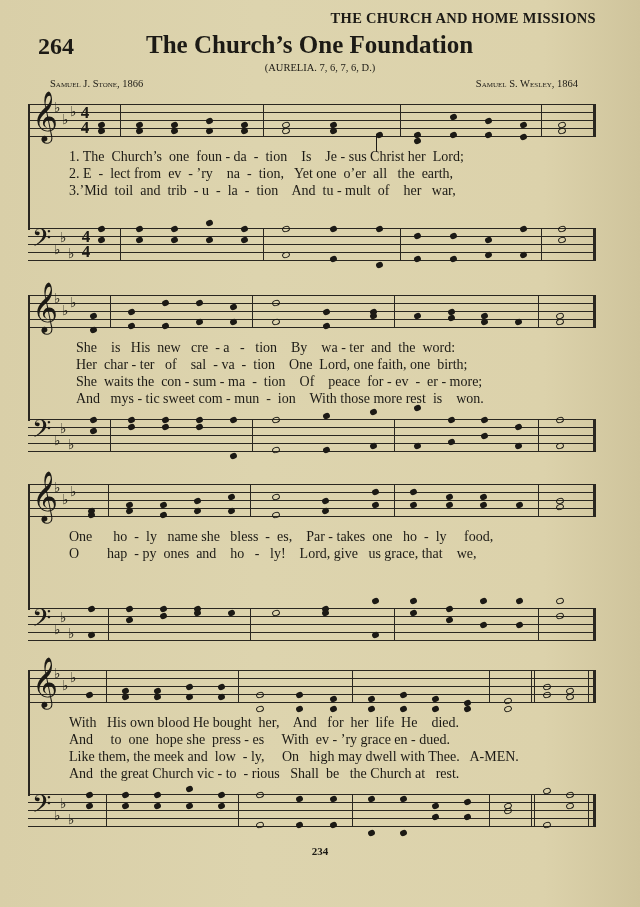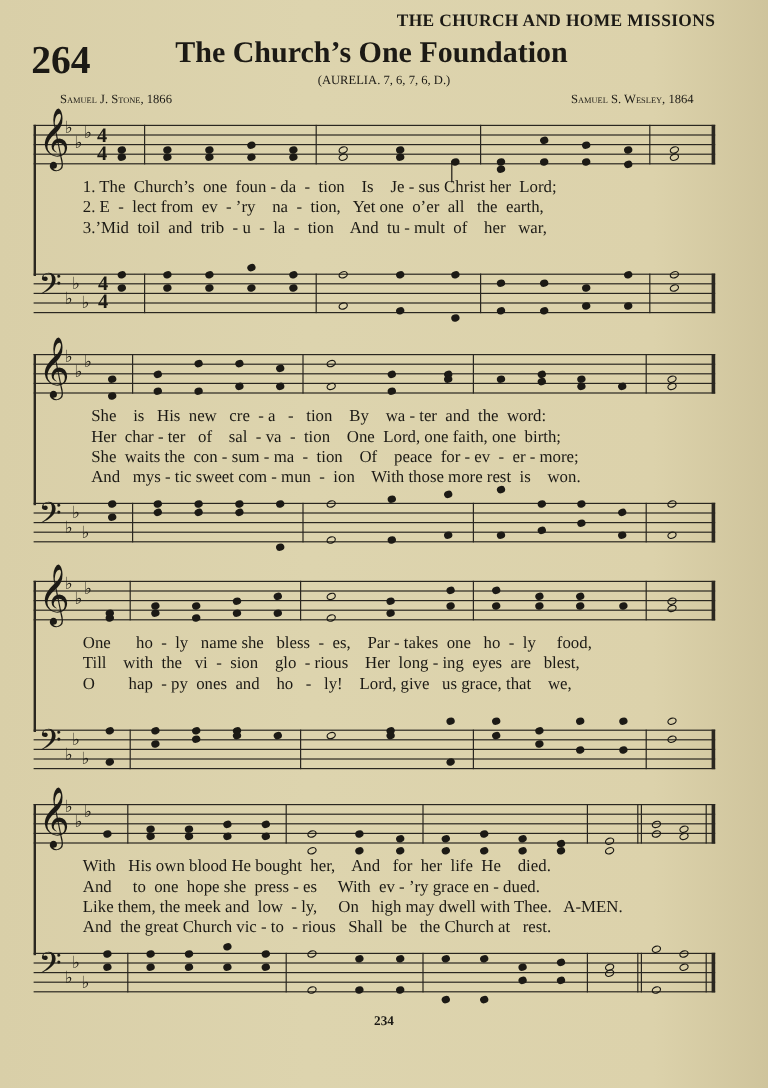--- a/index.html
+++ b/index.html
@@ -12,22 +12,22 @@
   }
   .page-bg {
     position: absolute; inset: 0;
     background: linear-gradient(90deg, #d9cfa8 0%, #ddd4ae 40%, #dcd2ab 85%, #cfc49c 100%);
   }
   .section-header {
     position: absolute; top: 10px; right: 44px;
     font-size: 14.5px; font-weight: bold; letter-spacing: 0.3px;
   }
   .hymn-number {
-    position: absolute; top: 33px; left: 26px;
-    font-size: 33px; font-weight: bold;
+    position: absolute; top: 33px; left: 38px;
+    font-size: 24px; font-weight: bold;
   }
   .hymn-title {
     position: absolute; top: 31px; left: 146px;
     font-size: 25px; font-weight: bold;
   }
   .tune-info {
     position: absolute; top: 62px; left: 0; width: 640px; text-align: center;
     font-size: 10.5px;
   }
   .author { position: absolute; top: 78px; left: 50px; font-size: 10.5px; font-variant: small-caps; }
@@ -275,21 +275,20 @@
     <div class="note" style="left:452px;top:10px;"></div>
       <div class="note" style="left:452px;top:18px;"></div>
     <div class="note" style="left:488px;top:18px;"></div>
     <div class="barline" style="left:510px;top:0;height:33px;"></div>
     <div class="note half" style="left:528px;top:14px;"></div>
       <div class="note half" style="left:528px;top:20px;"></div>
     <div class="endbar" style="left:565px;top:0;height:33px;"></div>
   </div>
   <div class="lyrics" style="top:44px;left:41px;">
     <div class="lyric-line">One      ho  -  ly   name she   bless  -  es,    Par - takes  one   ho  -  ly     food,</div>
-    <div class="lyric-line">Till    with  the   vi  -  sion    glo  - rious    Her  long - ing  eyes  are   blest,</div>
     <div class="lyric-line">O        hap  - py  ones  and    ho   -   ly!    Lord, give   us grace, that    we,</div>
   </div>
   <div class="staff" style="top:124px;">
     <span class="clef bass">𝄢</span>
     <span class="flat" style="left:32px;top:2px;">♭</span>
     <span class="flat" style="left:26px;top:14px;">♭</span>
     <span class="flat" style="left:40px;top:18px;">♭</span>
     <div class="note" style="left:60px;top:-2px;"></div>
       <div class="note" style="left:60px;top:24px;"></div>
     <div class="barline" style="left:80px;top:0;height:33px;"></div>

